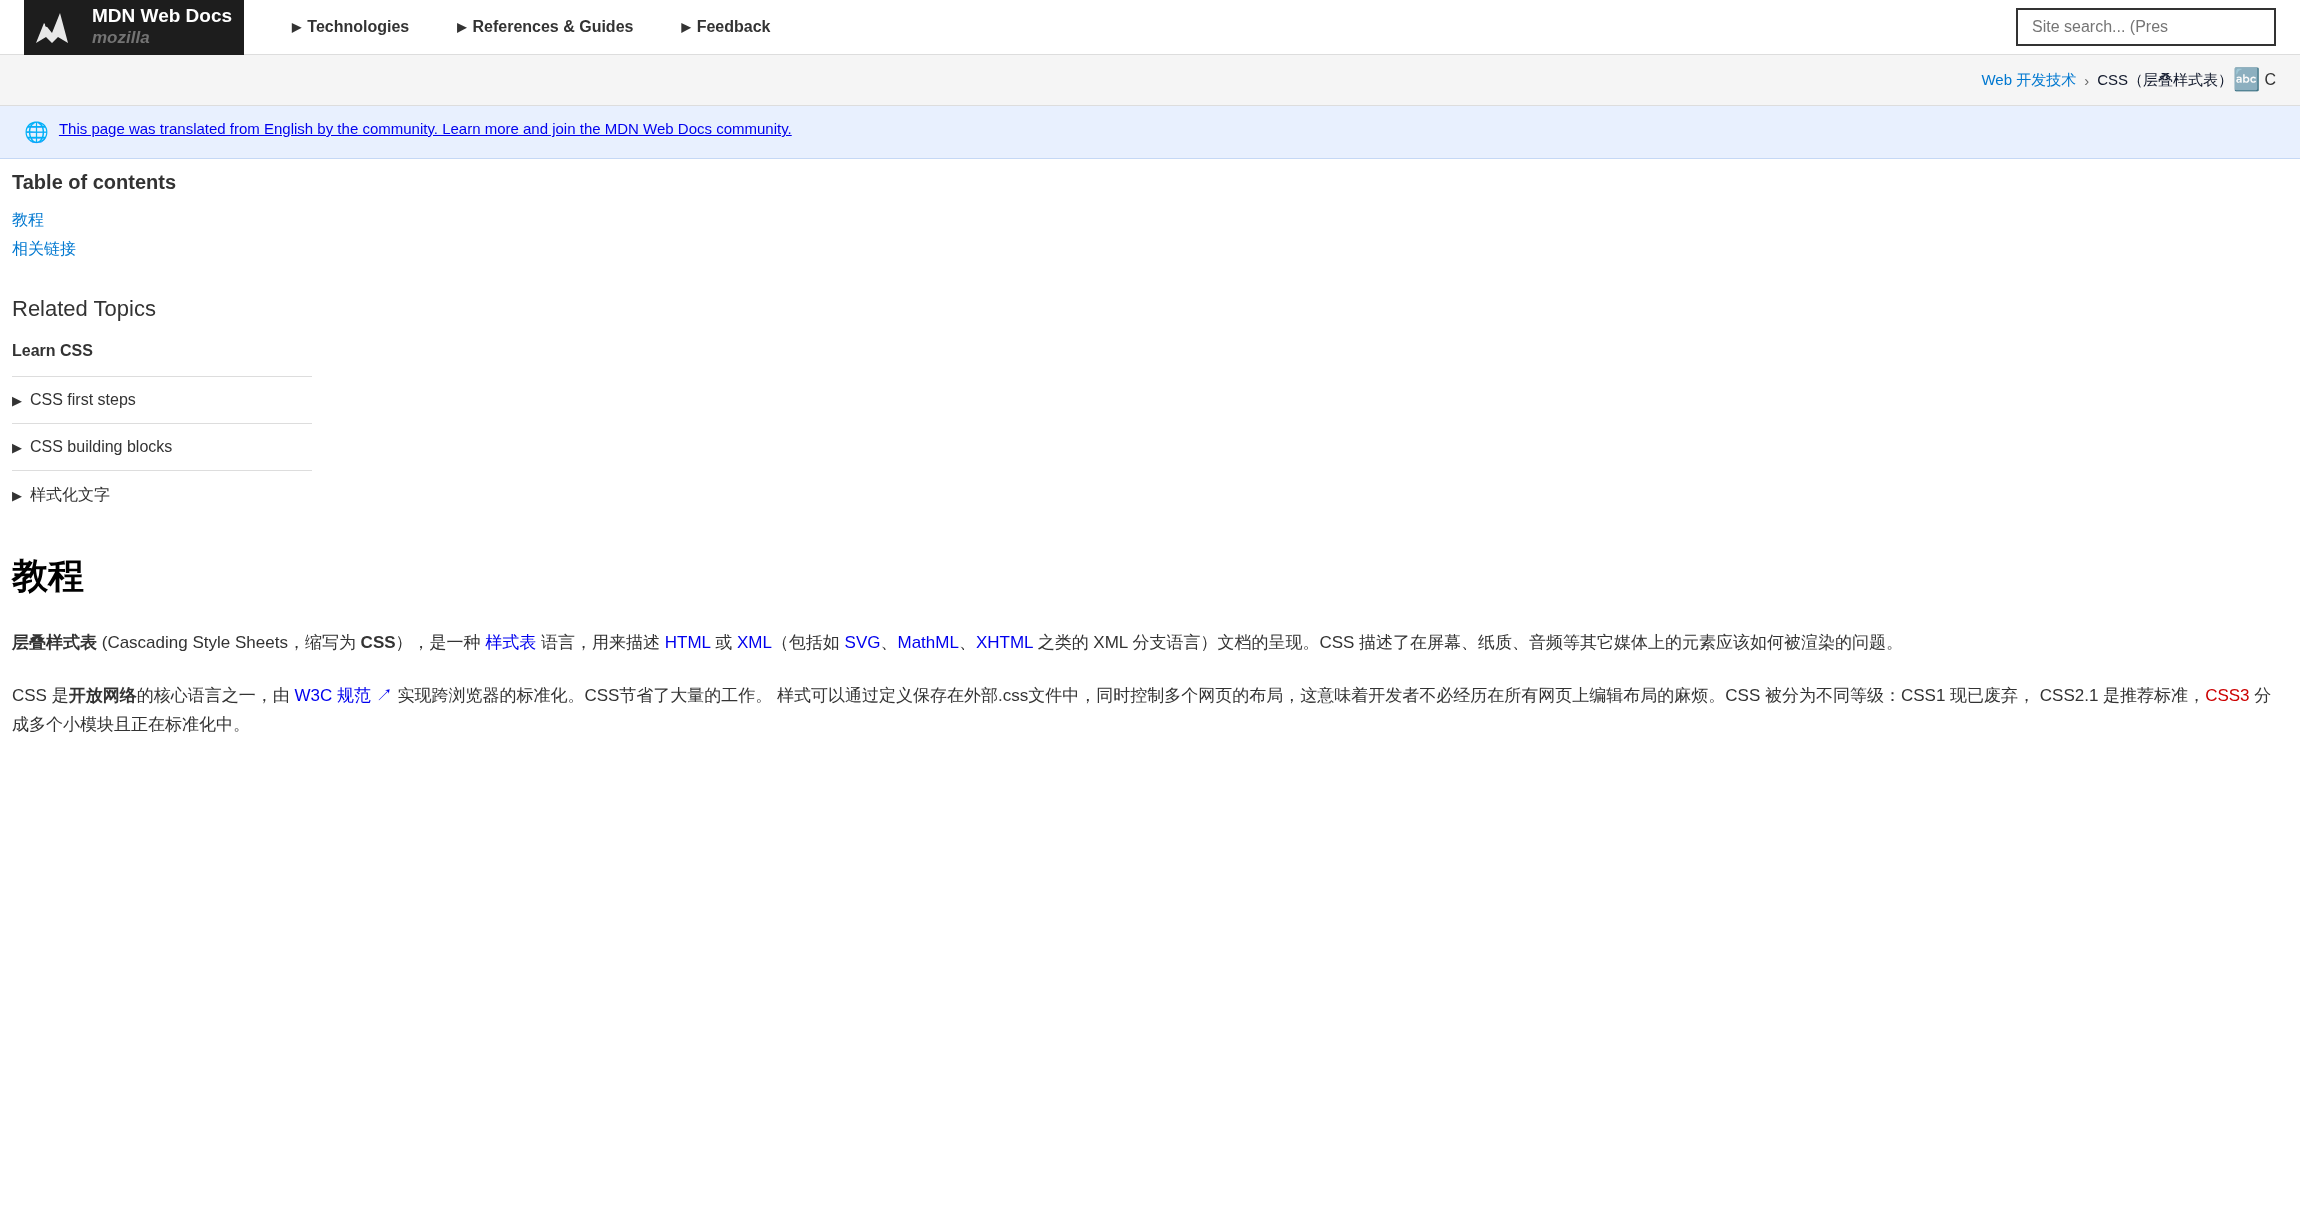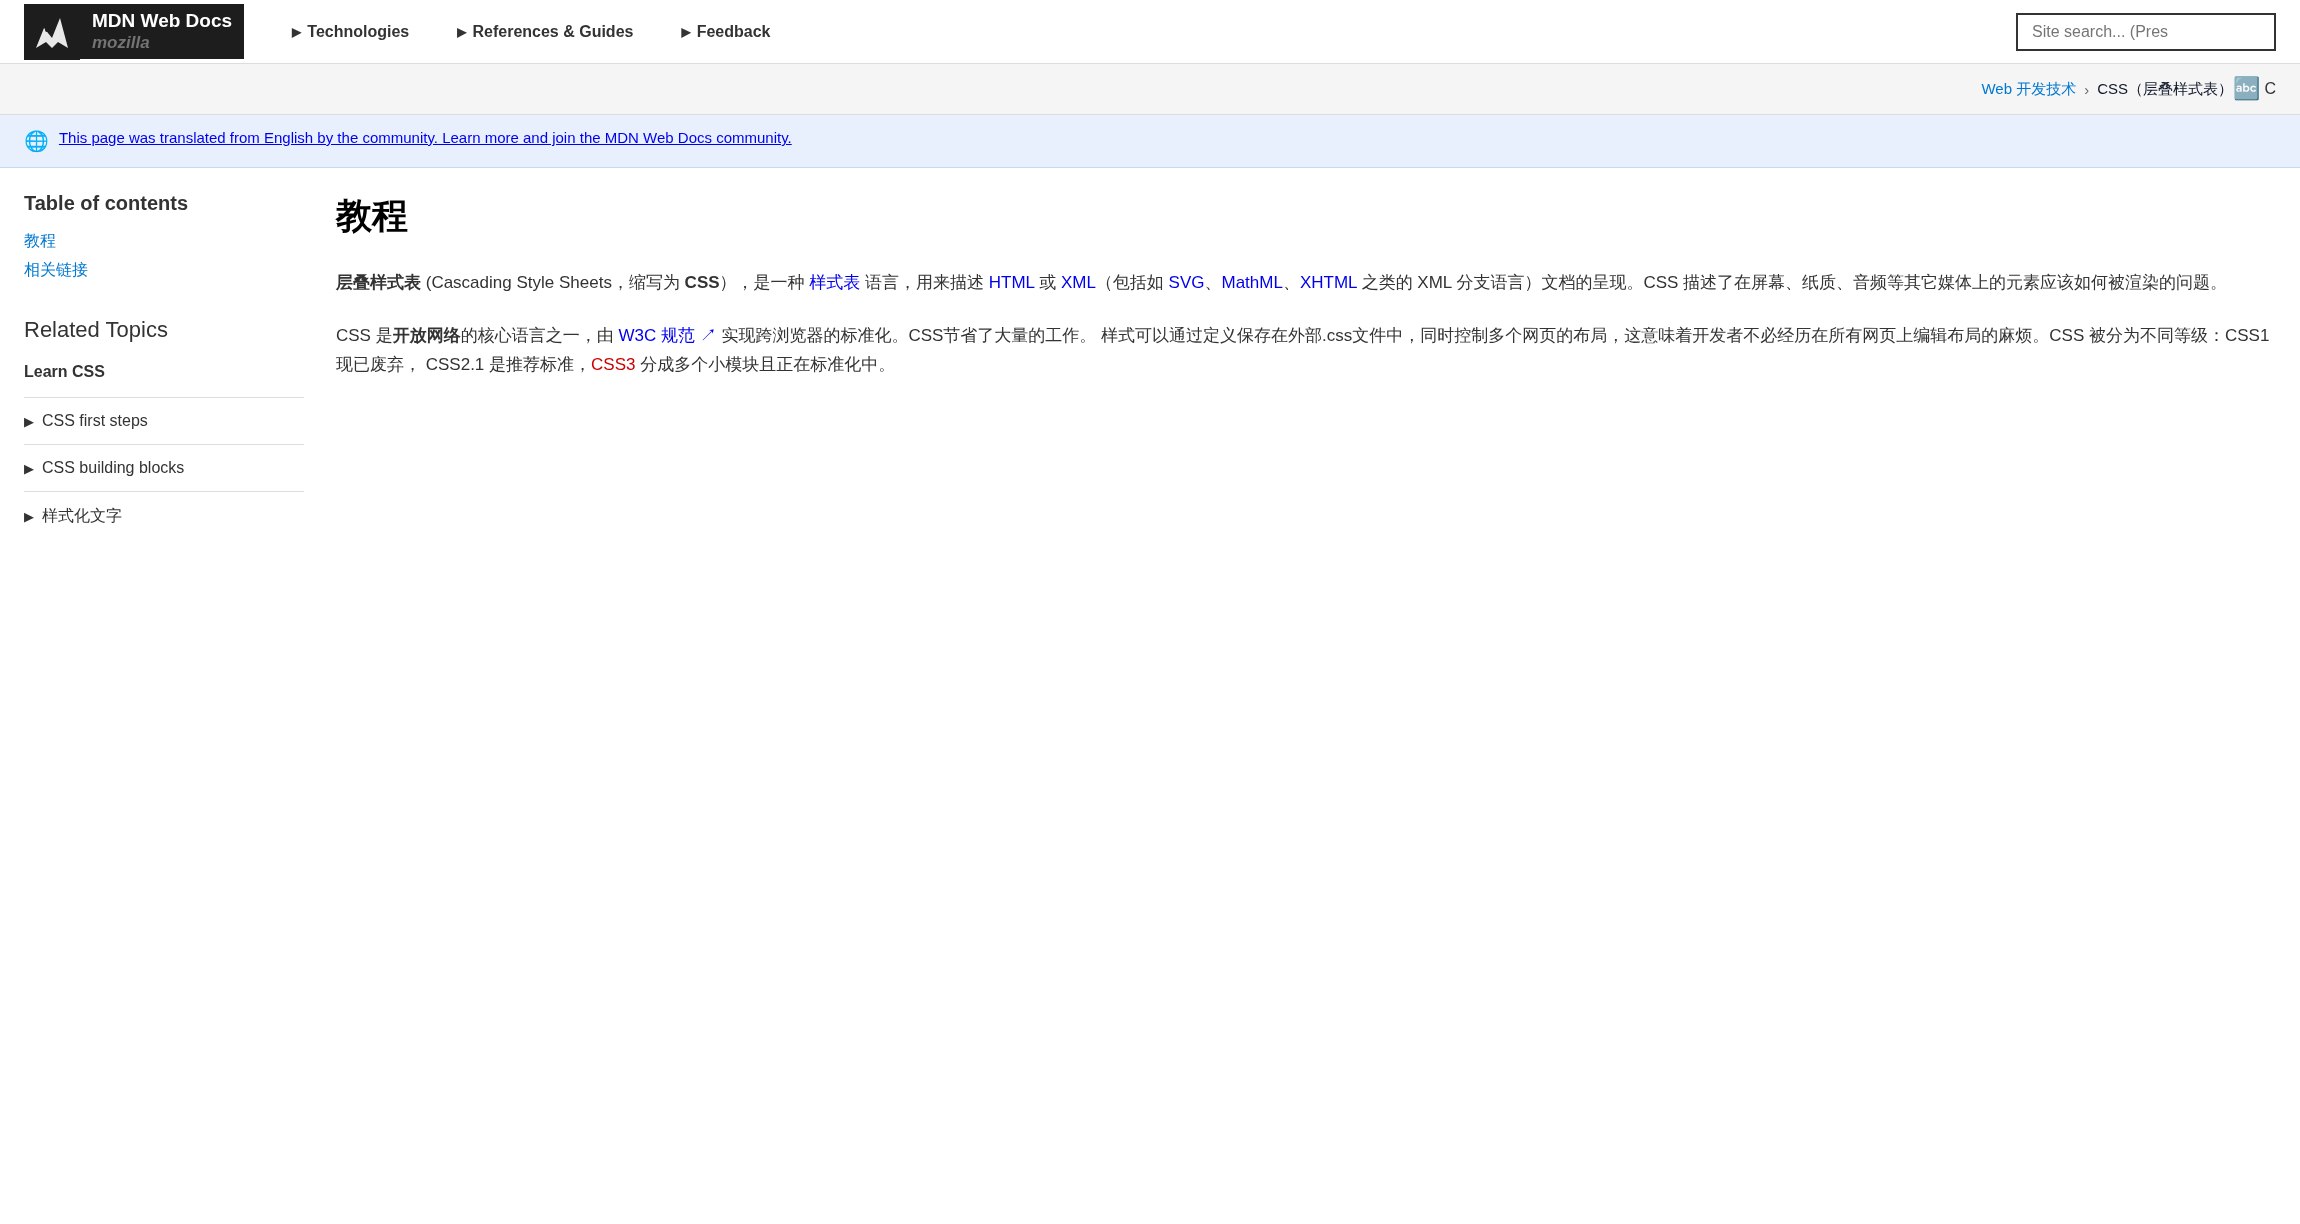--- a/index.html
+++ b/index.html
@@ -3,21 +3,21 @@
   <meta charset="utf-8">
   <style>
     * { box-sizing: border-box; margin: 0; padding: 0; }
     body { font-family: Arial, sans-serif; font-size: 16px; color: #333; background: #fff; }
 
     
     .header {
       display: flex;
       align-items: center;
       padding: 16px 24px;
-      height: 64px;
+      height: 55px;
       border-bottom: 1px solid #ddd;
       background: #fff;
     }
     .logo-area {
       display: flex;
       align-items: center;
       margin-right: 48px;
       min-width: 200px;
     }
     .logo-box {
@@ -107,22 +107,23 @@
     }
     .translation-notice .globe { font-size: 20px; }
     .translation-notice a {
       color: #0000ee;
       text-decoration: underline;
     }
 
     
     .main-layout {
       display: flex;
-      padding: 24px;
+      padding: 12px;
       gap: 32px;
+      flex-direction: column;
     }
 
     
     .sidebar {
       min-width: 280px;
       max-width: 300px;
       flex-shrink: 0;
     }
     .toc-title {
       font-size: 20px;

